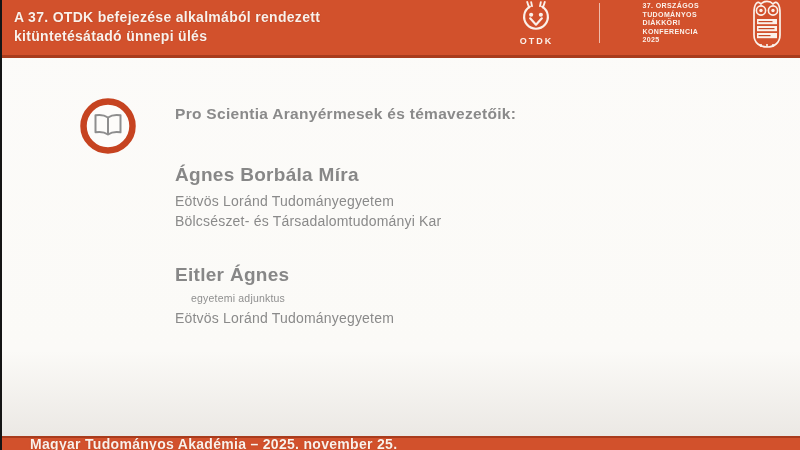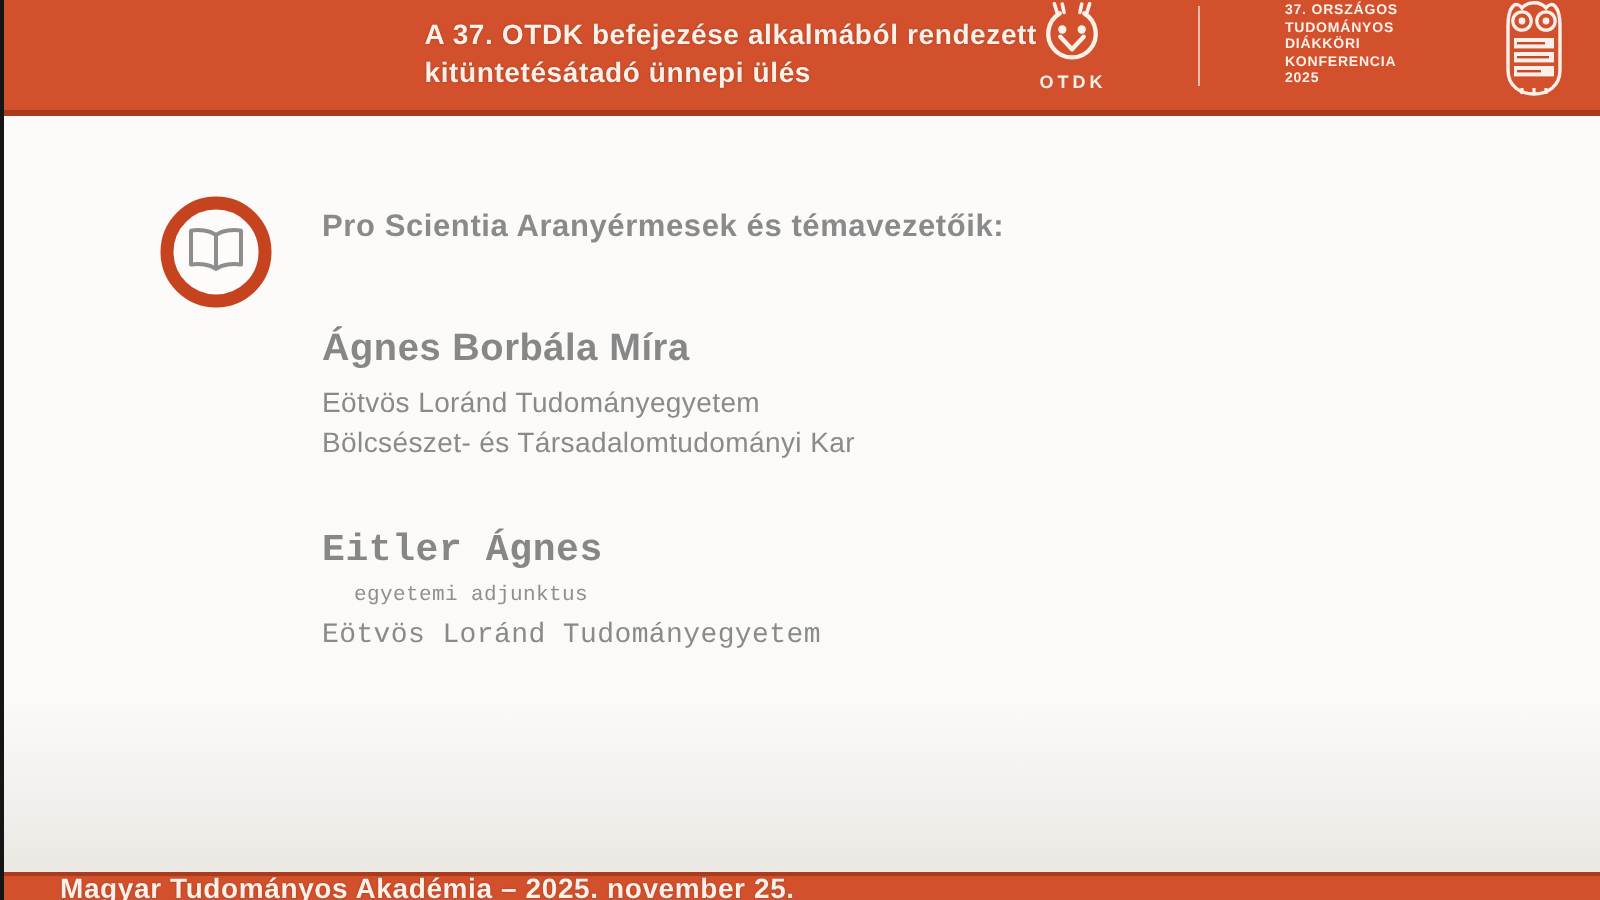--- a/index.html
+++ b/index.html
@@ -16,21 +16,21 @@
   .left-edge {
     position:absolute; left:0; top:0; bottom:0; width:2px;
     background:#151515; z-index:9;
   }
 
   
   .topbar {
     position:absolute; top:0; left:0; right:0; height:58px;
     background:#D2512C;
     border-bottom:3px solid #A93C1D;
-    display:flex; align-items:flex-start; justify-content:flex-end;
+    display:flex; align-items:flex-start; justify-content:space-between;
     z-index:5;
   }
   .topbar-title {
     padding:8px 0 0 14px;
     color:#FBF1EA;
     font-size:14px; font-weight:bold;
     line-height:19px; letter-spacing:0.3px;
     text-shadow:0 0 1px rgba(120,30,10,.55);
   }
   .topbar-logos {
@@ -52,34 +52,34 @@
     line-height:8.6px; letter-spacing:0.4px; text-transform:uppercase;
     margin-right:10px; margin-top:2px;
   }
   .owl-logo { margin-right:4px; }
   .owl-logo svg { display:block; }
 
   
   .book-badge { position:absolute; left:79px; top:97px; width:58px; height:58px; }
 
   .content {
-    position:absolute; left:161px; top:104px; width:580px;
+    position:absolute; left:175px; top:104px; width:580px;
     color:#8A8A8A;
   }
   .section-title {
     font-size:15.5px; font-weight:bold; letter-spacing:0.3px;
     color:#8A8A8A; line-height:19px;
     margin-bottom:40px;
   }
   .entry-name {
     font-size:19px; font-weight:bold; letter-spacing:0.3px;
     color:#878787; line-height:24px; margin-bottom:5px;
   }
   .entry-line { font-size:14px; line-height:19.5px; color:#8A8A8A; letter-spacing:0.2px; }
-  .entry + .entry { margin-top:32px;font-family:Liberation Mono, monospace; }
+  .entry + .entry { margin-top:32px; }
   .entry-position { font-size:10.5px; line-height:13px; color:#8F8F8F; margin:1px 16px 4px; letter-spacing:0.2px; }
 
   
   .footerbar {
     position:absolute; left:0; right:0; bottom:0; height:14px;
     background:#D2512C;
     border-top:2px solid #A93C1D;
     display:flex; align-items:center;
     padding-left:30px;
     color:#FBF1EA; font-size:14px; font-weight:bold; letter-spacing:0.3px;

